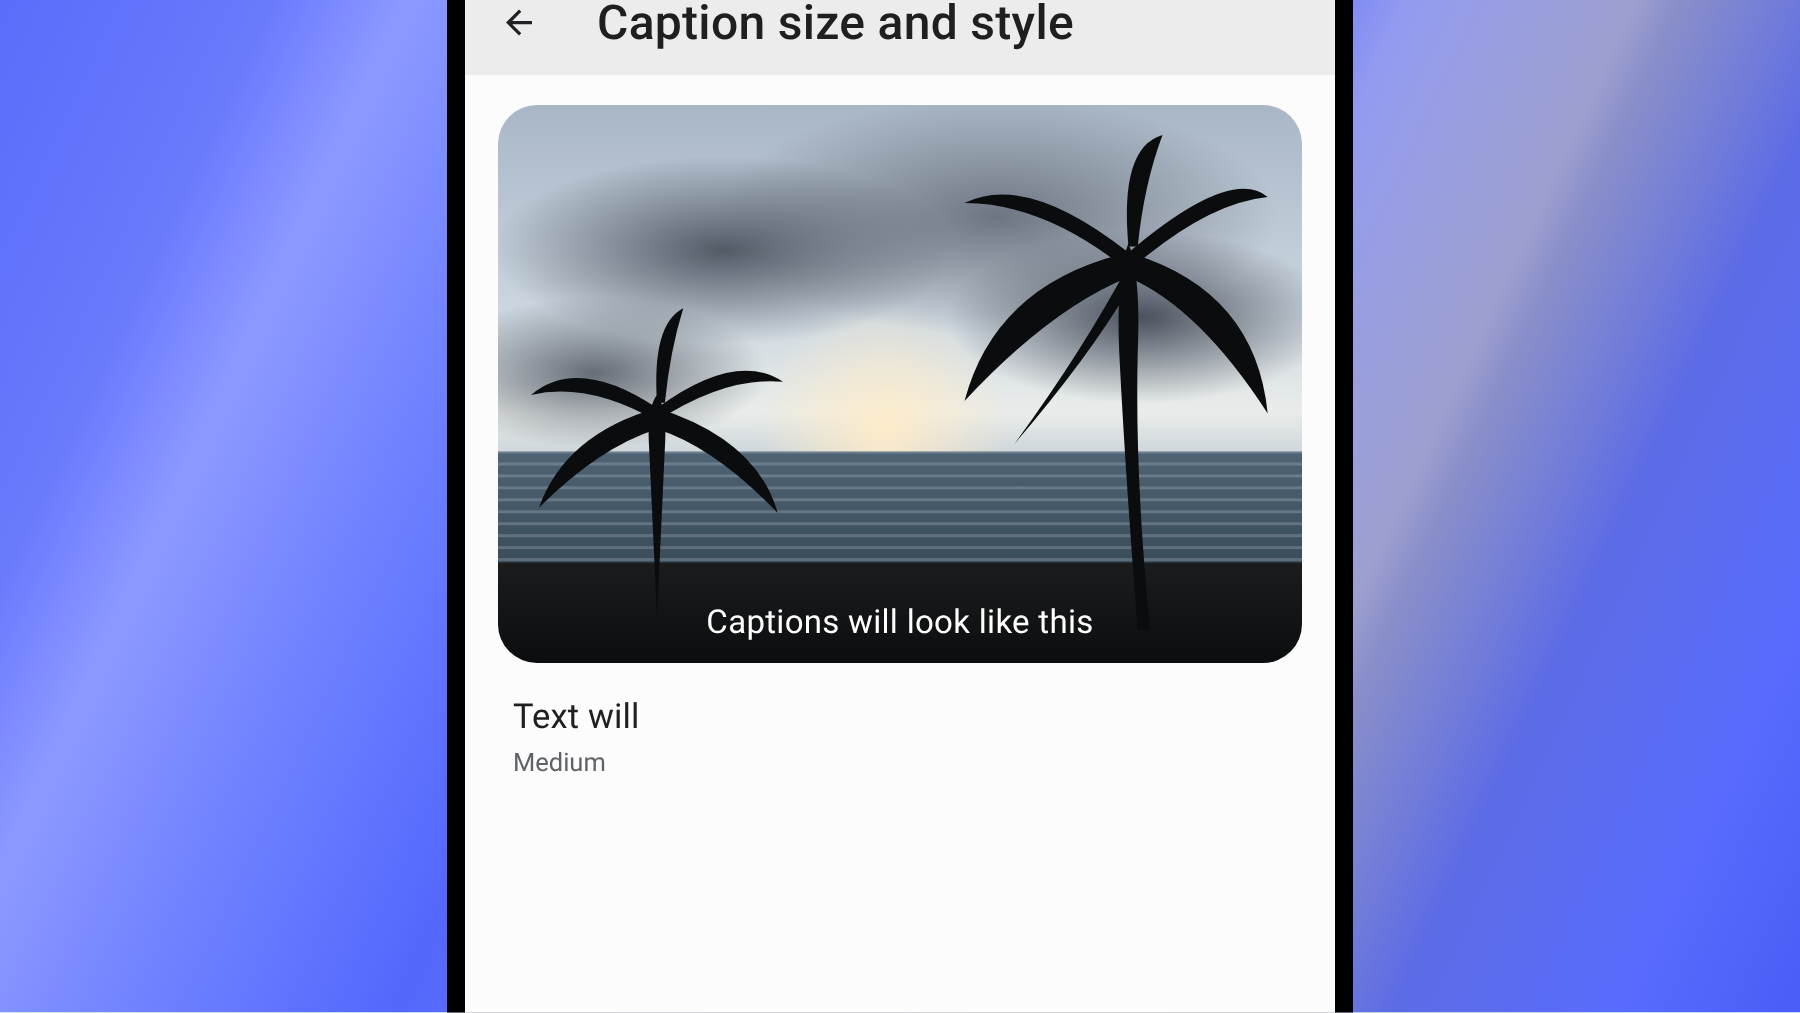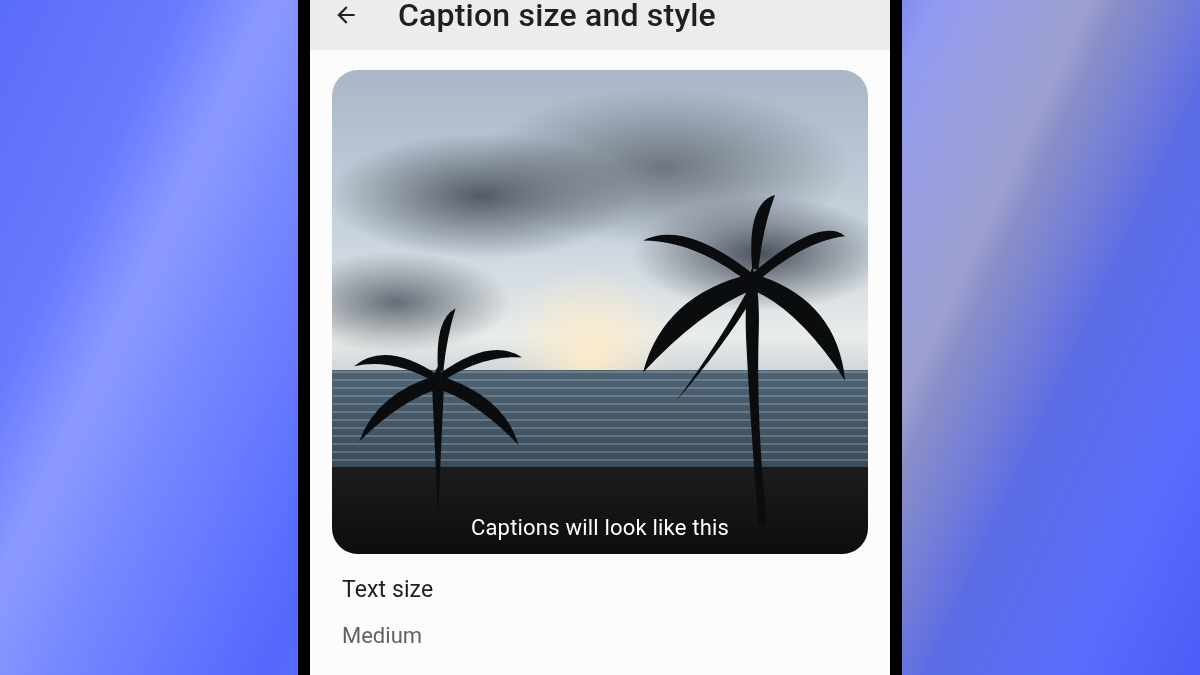--- a/index.html
+++ b/index.html
@@ -75,21 +75,21 @@
   .content {
     background: #fcfcfc;
     padding: 20px 22px 40px;
     height: calc(100% - 70px);
   }
 
   
   .preview {
     position: relative;
     width: 100%;
-    height: 484px;
+    height: 372px;
     border-radius: 26px;
     overflow: hidden;
     background:
       
       radial-gradient(ellipse 220px 90px at 28% 26%, rgba(70,78,90,0.9), rgba(70,78,90,0) 70%),
       radial-gradient(ellipse 260px 110px at 62% 20%, rgba(95,103,115,0.85), rgba(95,103,115,0) 72%),
       radial-gradient(ellipse 180px 80px at 80% 38%, rgba(60,66,78,0.9), rgba(60,66,78,0) 72%),
       radial-gradient(ellipse 160px 70px at 12% 48%, rgba(80,88,100,0.85), rgba(80,88,100,0) 72%),
       
       radial-gradient(circle 120px at 48% 58%, rgba(255,236,200,0.95), rgba(255,236,200,0) 70%),
@@ -130,23 +130,23 @@
     cursor: pointer;
   }
   .setting + .setting { margin-top: 14px; }
   .setting-title {
     font-size: 23px;
     font-weight: 400;
     color: #1f1f1f;
     letter-spacing: 0.1px;
   }
   .setting-value {
-    font-size: 22px;
+    font-size: 17px;
     color: #5f6368;
-    margin-top: 20px;
+    margin-top: 8px;
   }
 </style>
 </head>
 <body>
 
 <div class="wallpaper"></div>
 
 <div class="phone">
   <div class="screen">
 
@@ -181,21 +181,21 @@
           <path d="M55 38 Q88 10 100 20 Q80 22 55 44 Z"></path>
           <path d="M55 38 Q96 50 100 90 Q78 56 55 46 Z"></path>
           <path d="M55 36 Q52 4 66 0 Q60 16 58 36 Z"></path>
           <path d="M55 42 Q40 70 18 100 Q42 72 55 50 Z"></path>
         </svg>
 
         <div class="caption-sample">Captions will look like this</div>
       </div>
 
       <div class="setting">
-        <div class="setting-title">Text size</div>
+        <div class="setting-title">Text will</div>
         <div class="setting-value">Medium</div>
       </div>
 
       <div class="setting">
       </div>
 
     </div>
   </div>
 </div>
 

